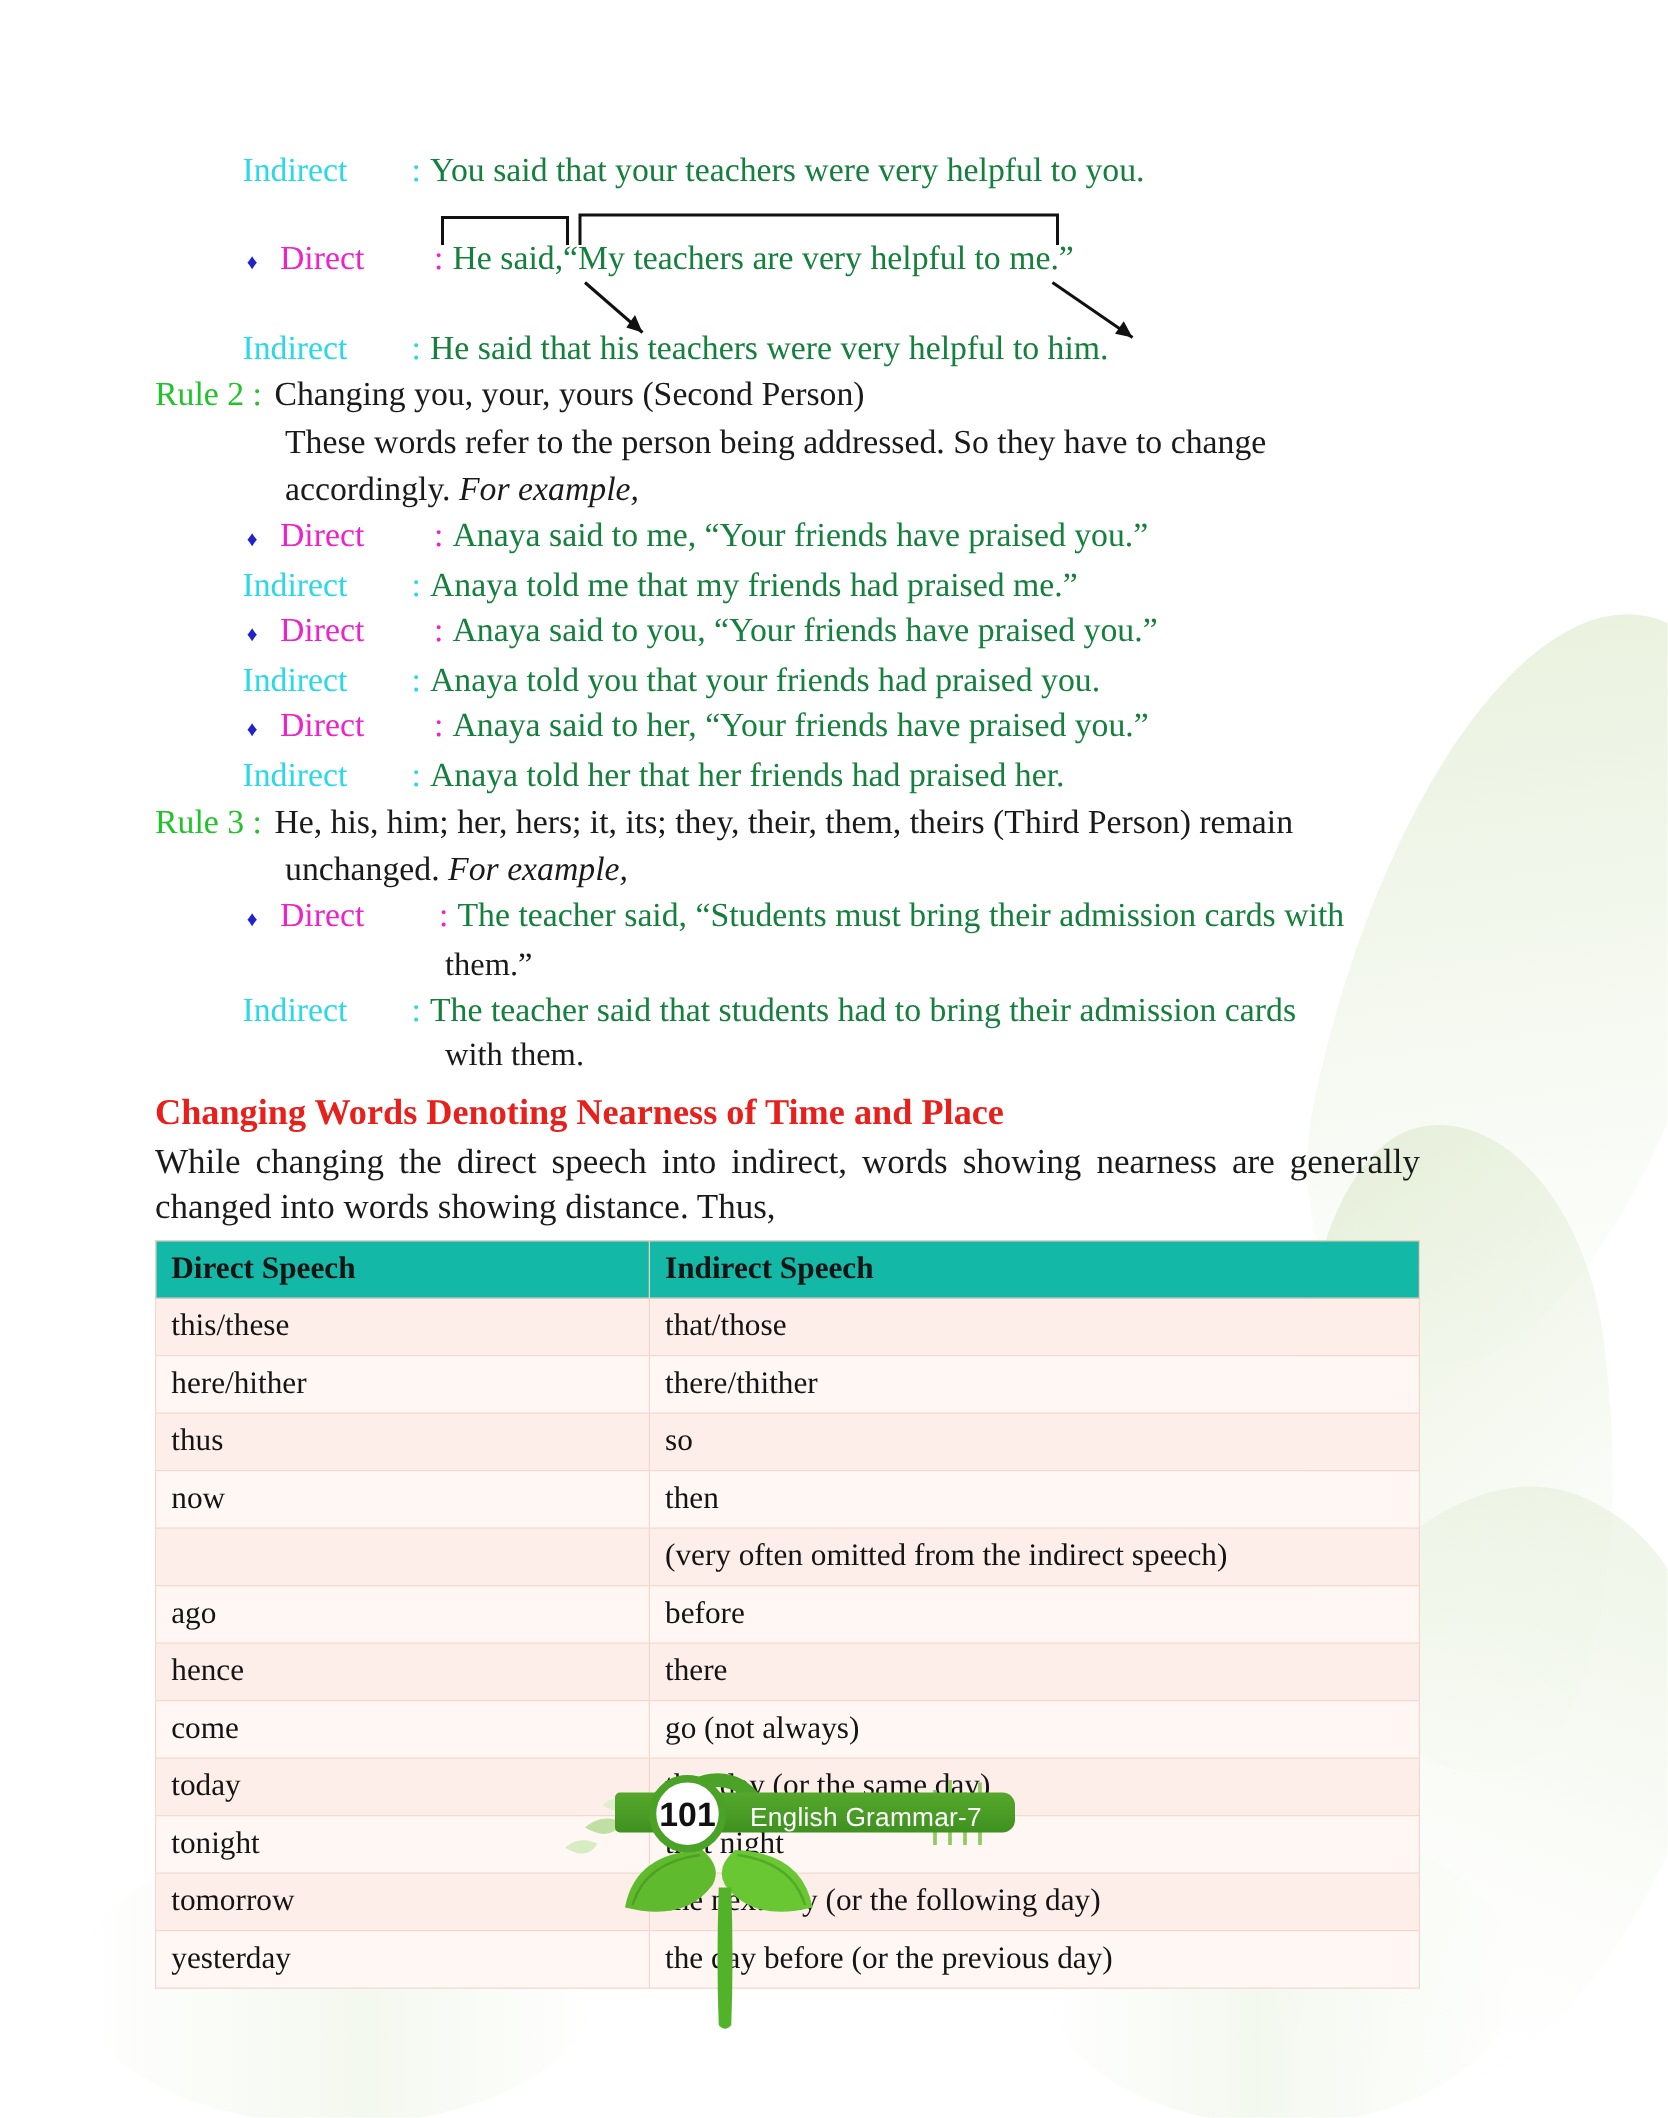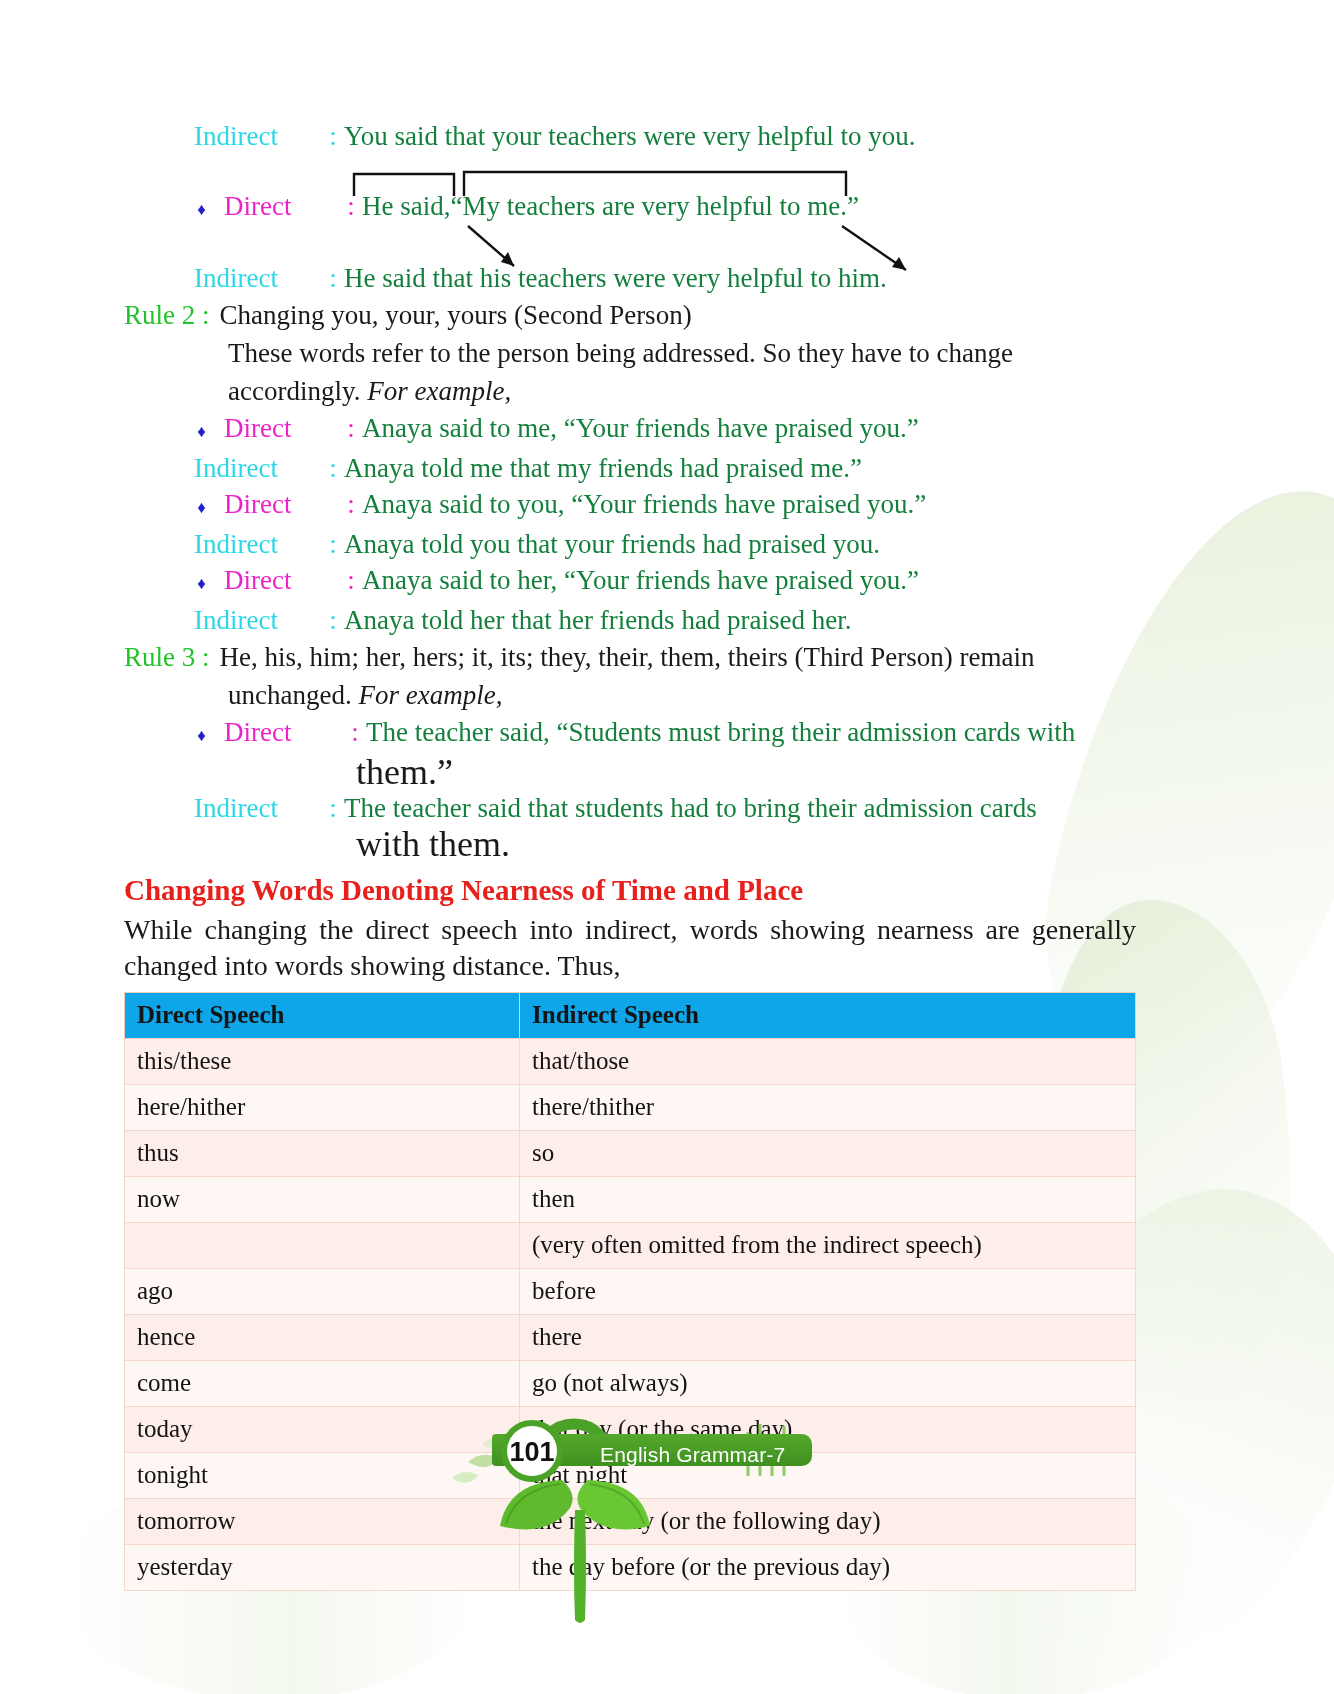--- a/index.html
+++ b/index.html
@@ -96,21 +96,21 @@
     flex: 0 0 22px;
     text-align: center;
   }
   .ex-colon.direct { color: #ee22c8; }
   .ex-colon.indirect { color: #2bd8e8; }
   .ex-text {
     flex: 1 1 auto;
     color: #15803d;
   }
   .cont-line {
-    font-size: 36px;
+    font-size: 26px;
     line-height: 36px;
     padding-left: 232px;
   }
 
   
   .row-indirect-top { padding-left: 70px; }
 
   
   .rule-line {
     display: flex;
@@ -167,21 +167,21 @@
   table.words th, table.words td {
     border: 1px solid #f3d9cd;
     padding: 5px 10px 6px 12px;
     text-align: left;
     vertical-align: middle;
     height: 34px;
     color: #141414;
     font-weight: normal;
   }
   table.words th {
-    background: #0ea5e9;
+    background: #14b8a6;
     font-weight: bold;
     font-size: 25px;
     border-color: #f0cdbd;
   }
   table.words td:first-child, table.words th:first-child { width: 372px; }
   table.words tbody tr:nth-child(odd)  td { background: #fdeeea; }
   table.words tbody tr:nth-child(even) td { background: #fef7f4; }
 
   
   .footer {
@@ -205,21 +205,21 @@
     position: absolute;
     left: 108px;
     top: 9px;
     color: #ffffff;
     font-family: "Liberation Sans", sans-serif;
     font-size: 21px;
     letter-spacing: .2px;
   }
   .page-circle {
     position: absolute;
-    left: 501px;
+    left: 519px;
     top: 6px;
     width: 62px;
     height: 62px;
     border-radius: 50%;
     background: #ffffff;
     border: 6px solid #4aa226;
     box-sizing: border-box;
     z-index: 4;
   }
   .page-circle span {

